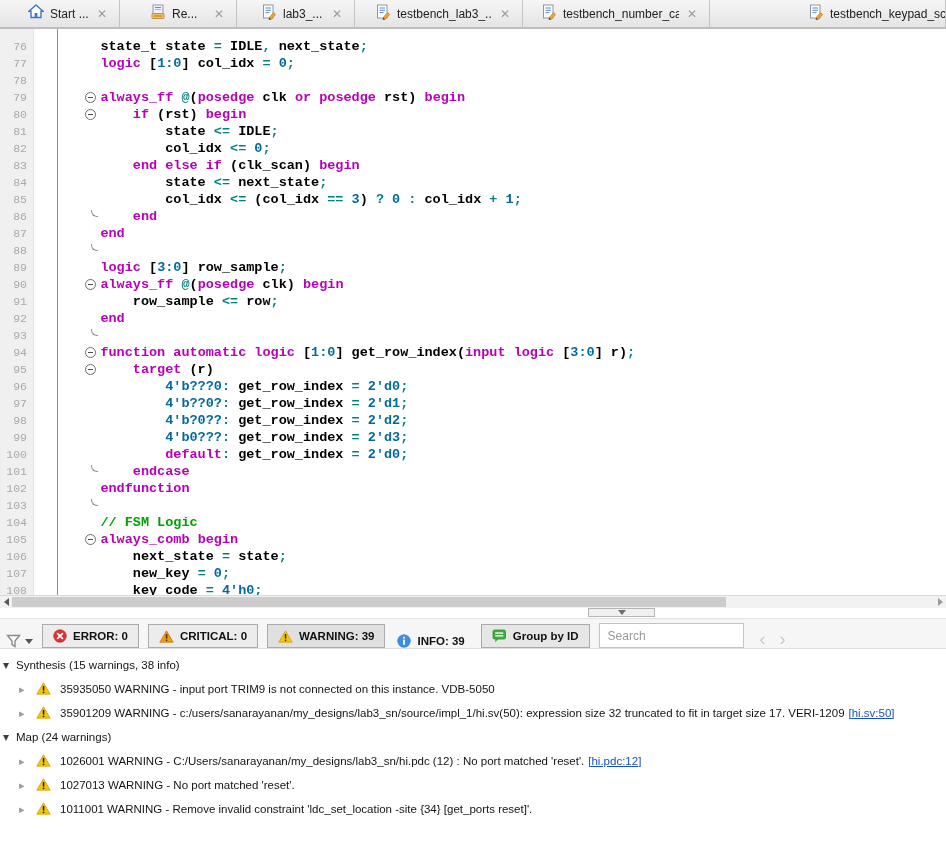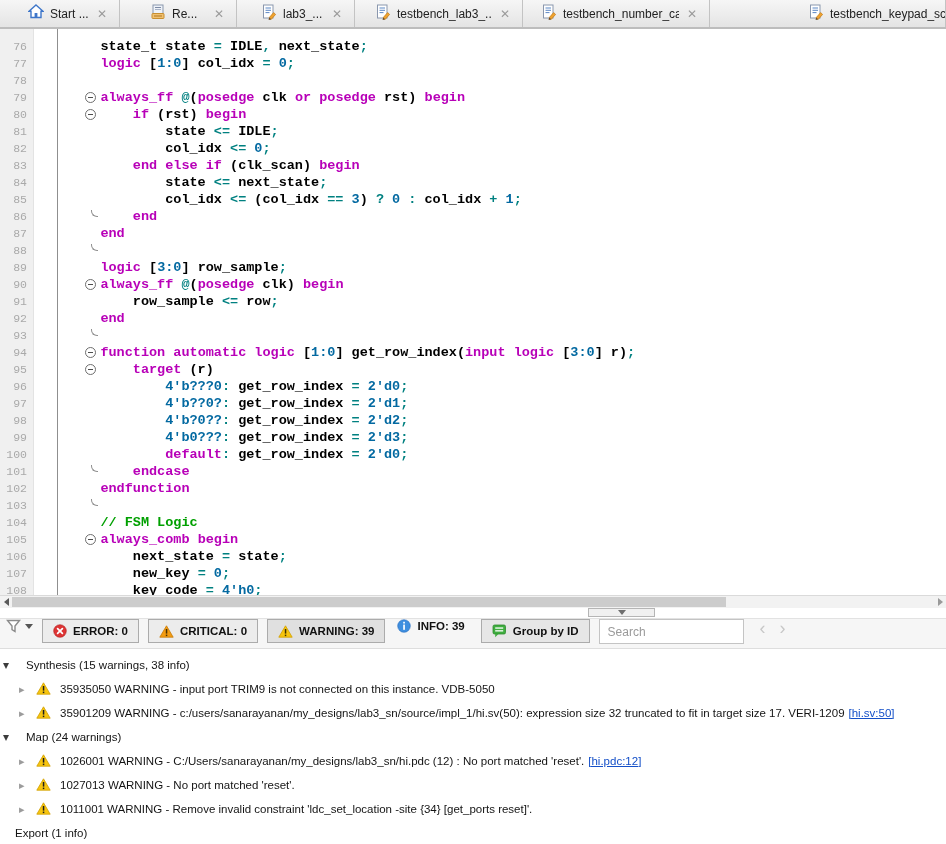--- a/index.html
+++ b/index.html
@@ -70,21 +70,21 @@
   #splitter { height:10px; flex:none; position:relative; background:#ffffff; }
   #split-handle {
     position:absolute; left:588px; top:0; width:67px; height:9px;
     background:#f0f0f0; border:1px solid #b5b5b5;
     display:flex; align-items:center; justify-content:center;
   }
   .tri-d { width:0;height:0;border-left:4px solid transparent;border-right:4px solid transparent;border-top:5px solid #6e6e6e; }
 
   
   #msg-toolbar {
-    height:31px; flex:none; display:flex; align-items:flex-start;
+    height:31px; flex:none; display:flex; align-items:flex-end;
     background:#f6f6f6; border-top:1px solid #e2e2e2; border-bottom:1px solid #dedede;
     font-size:11.5px;
   }
   #filter-btn { display:flex; align-items:center; margin-left:6px; }
   #filter-btn .tri-d { margin-left:4px; border-top-color:#555; }
   .tb-btn {
     display:flex; align-items:center; gap:6px; height:24px; padding:0 10px;
     border:1px solid #ababab; background:#ececec; margin-left:9px;
     font-weight:bold; color:#111; white-space:nowrap;
   }
@@ -98,21 +98,21 @@
   .nav-chevron { color:#c7c7c7; font-size:18px; line-height:18px; }
   #nav-prev { margin-left:16px; } #nav-next { margin-left:14px; }
 
   
   #msg-list { flex:1; background:#fff; padding-top:4px; overflow:hidden; }
   .mrow { height:24px; display:flex; align-items:center; font-size:11.5px; color:#141414; white-space:nowrap; }
   .mrow .sec-arrow { font-size:12px; color:#3c3c3c; margin-left:3px; width:11px; flex:none; }
   .mrow .row-arrow { font-size:11px; color:#9b9b9b; margin-left:19px; width:10px; flex:none; }
   .mrow .wicon { flex:none; margin-left:7px; }
   .mrow .mtext { margin-left:9px; }
-  .mrow.section .mtext { margin-left:12px; }
+  .mrow.section .mtext { margin-left:2px; }
   .mrow.plain .mtext { margin-left:15px; }
   .mlink { color:#1550c8; text-decoration:underline; margin-left:4px; }
 </style>
 </head>
 <body>
 
 <div id="app">
 
   <div id="tab-bar">
       <div class="tab" style="width: 120px; padding-left: 28px;">
@@ -501,18 +501,15 @@
       </div>
       <div class="mrow warn">
         <span class="row-arrow">▸</span>
         <span class="wicon"><svg width="15" height="13" viewBox="0 0 15 13">
             <path d="M7.5 0.8 L14.2 12.2 H0.8 Z" fill="#f7c50e" stroke="#cf9e00" stroke-width="0.8"></path>
             <rect x="6.8" y="4" width="1.5" height="4.6" fill="#1c1c1c"></rect>
             <rect x="6.8" y="9.6" width="1.5" height="1.5" fill="#1c1c1c"></rect>
           </svg></span>
         <span class="mtext">1011001 WARNING - Remove invalid constraint 'ldc_set_location -site {34} [get_ports reset]'.</span>
       </div>
-      <div class="mrow plain">
-        <span class="mtext">Export (1 info)</span>
-      </div>
     </div>
 
 </div>
 
 </body></html>

